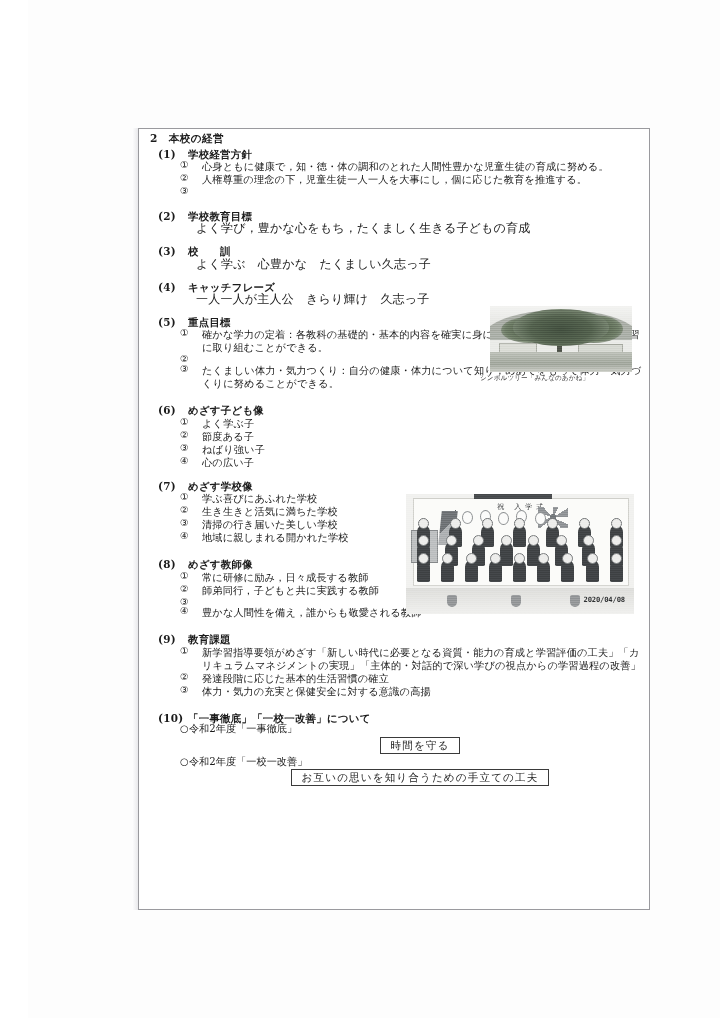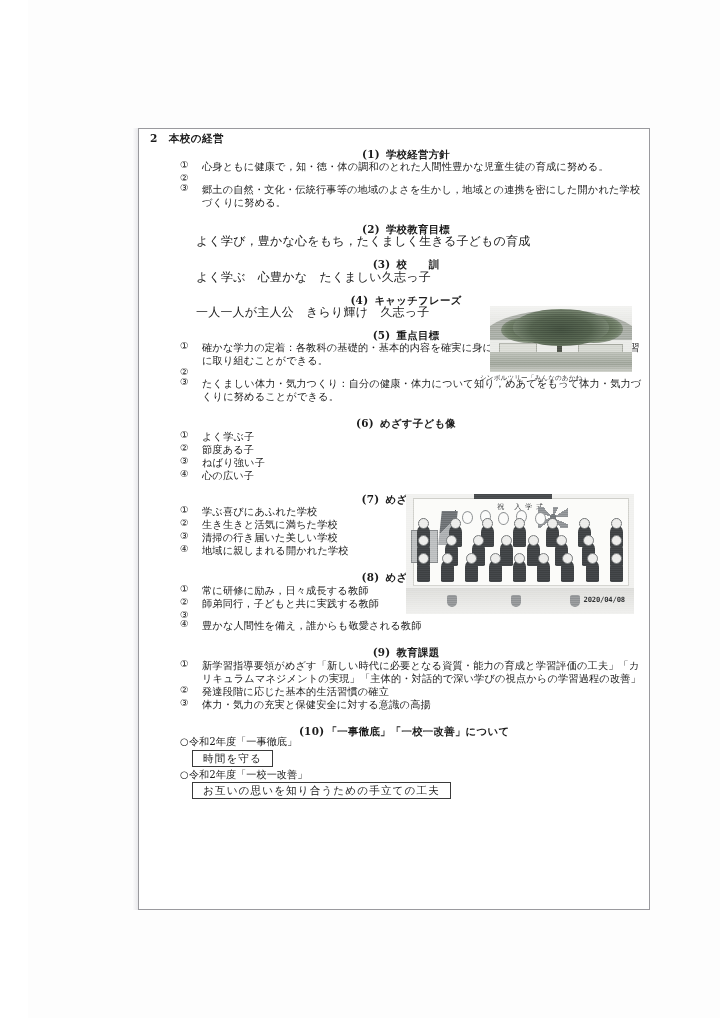--- a/index.html
+++ b/index.html
@@ -65,21 +65,20 @@
 
   .group { margin: 0 0 2px 0; }
 
   .h-sub {
     font-weight: bold;
     font-size: 10.4px;
     letter-spacing: .3px;
     margin: 0 0 1px 0;
     padding-left: 10px;
     white-space: pre;
-    text-align: center;
   }
   .h-sub .lbl { display: inline-block; width: 30px; }
 
   .plain-line {
     padding-left: 48px;
     margin: 0 0 1px 0;
     font-size: 12px;
     letter-spacing: .2px;
     white-space: pre;
   }
@@ -118,21 +117,21 @@
   }
   .slogan-box {
     margin: 0 0 3px 44px;
     display: inline-block;
     border: 1px solid #3a3a3a;
     padding: 2px 10px 2.5px 10px;
     font-size: 10.6px;
     letter-spacing: 1.1px;
     background: #fff;
   }
-  .slogan-wrap { display: block; }
+  .slogan-wrap { display: block; text-align: center; }
 
   
   #photo-tree {
     position: absolute;
     left: 462px;
     top: 306px;
     width: 142px;
     height: 66px;
     overflow: hidden;
     background: #e8e9e6;
@@ -357,24 +356,24 @@
     </div>
 
     <div class="group">
       <div class="h-sub"><span class="lbl">(1)</span><span>学校経営方針</span></div>
       <div class="item">
           <span class="mark circ">①</span>
           <span class="body">心身ともに健康で，知・徳・体の調和のとれた人間性豊かな児童生徒の育成に努める。</span>
         </div>
       <div class="item">
           <span class="mark circ">②</span>
+          <span class="body">人権尊重の理念の下，児童生徒一人一人を大事にし，個に応じた教育を推進する。</span>
         </div>
       <div class="item">
           <span class="mark circ">③</span>
-          <span class="body">郷土の自然・文化・伝統行事等の地域のよさを生かし，地域との連携を密にした開かれた学校づくりに努める。</span>
         </div>
     </div>
 
     <div class="spacer-l"></div>
 
     <div class="group">
       <div class="h-sub"><span class="lbl">(2)</span><span>学校教育目標</span></div>
       <div class="plain-line">よく学び，豊かな心をもち，たくましく生きる子どもの育成</div>
     </div>
 

